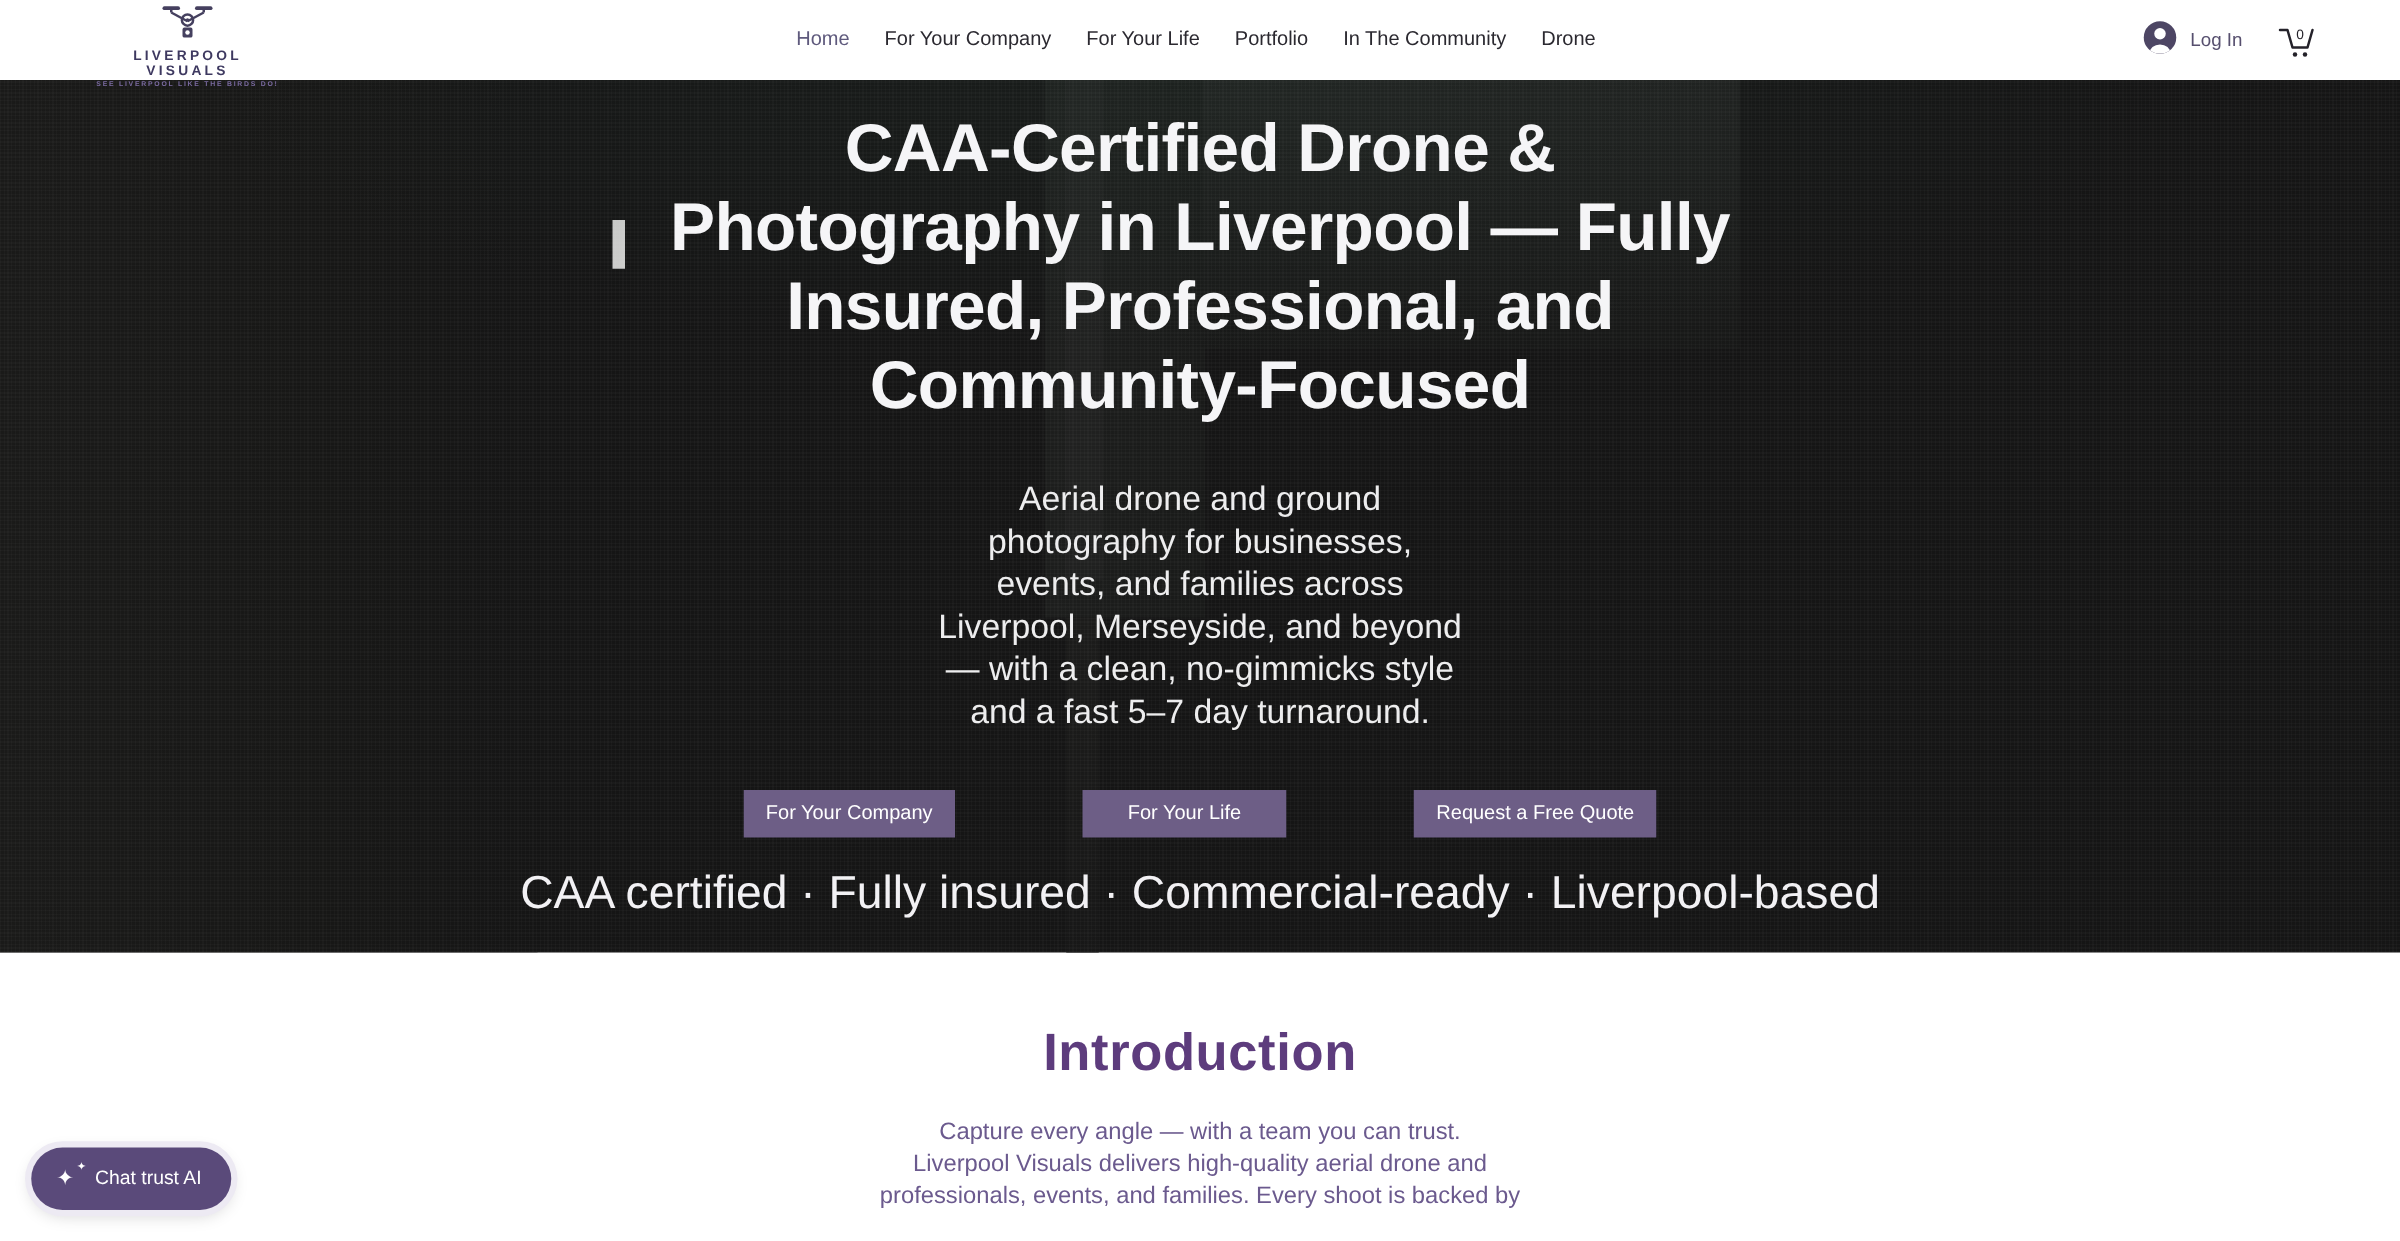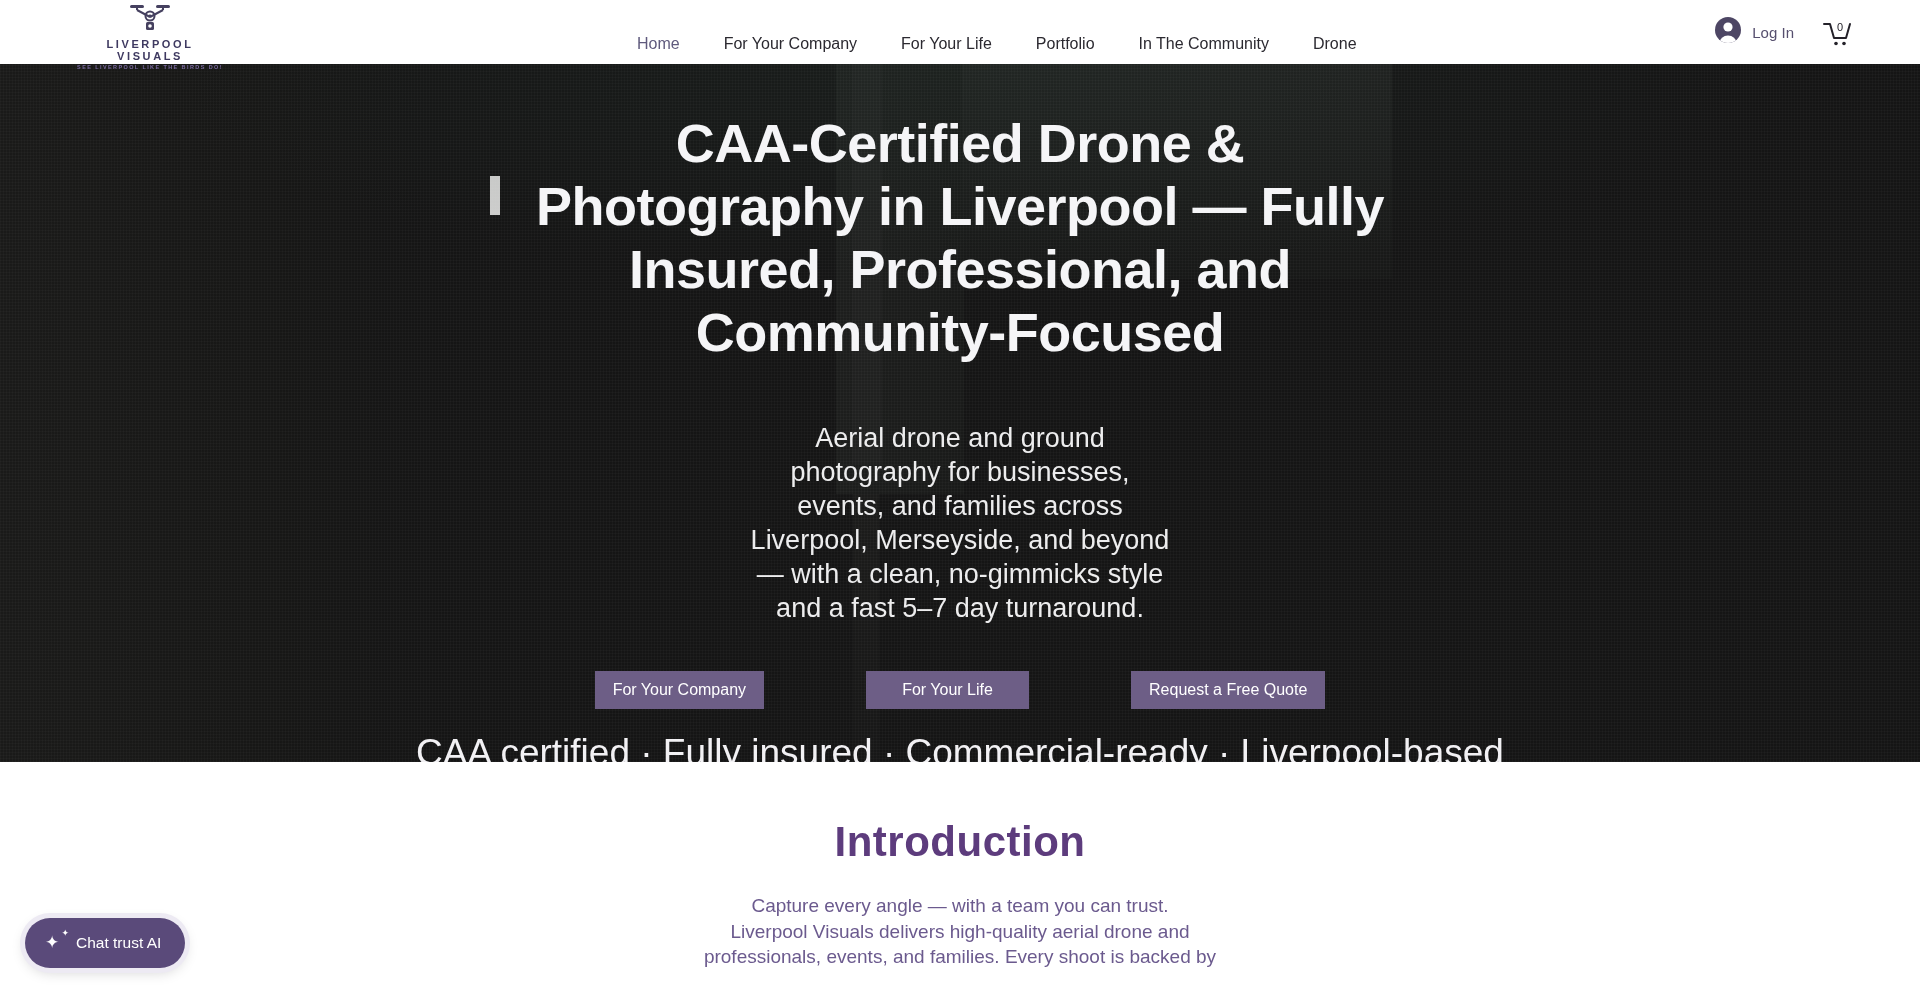--- a/index.html
+++ b/index.html
@@ -4,21 +4,21 @@
 <style>
   * { margin:0; padding:0; box-sizing:border-box; }
   html,body { width:1920px; height:993px; overflow:hidden; background:#fff;
               font-family:"Liberation Sans", sans-serif; }
 
   
   .header { position:relative; height:64px; background:#ffffff; z-index:5; }
   .logo { position:absolute; left:75px; top:3px; width:150px; text-align:center; }
   .logo-name { font-size:11px; font-weight:700; letter-spacing:2.6px; color:#3e3960; margin-top:1px; }
   .logo-tag { font-size:5.5px; font-weight:700; letter-spacing:1.4px; color:#7a6aa0; margin-top:2px; }
-  .nav { position:absolute; left:637px; top:0; height:64px; display:flex; align-items:center; gap:44px;margin-top:12px; }
+  .nav { position:absolute; left:637px; top:0; height:64px; display:flex; align-items:center; gap:28px; }
   .nav-item { font-size:16px; color:#2b2930; cursor:pointer; white-space:nowrap; }
   .nav-item.active { color:#5f5a7d; }
   .header-right { position:absolute; right:66px; top:0; height:64px; display:flex; align-items:center; gap:18px; }
   .login-btn { display:flex; align-items:center; gap:9px; cursor:pointer; }
   .login-label { font-size:15px; color:#564f6e; }
   .cart-btn { margin-left:8px; cursor:pointer; display:flex; align-items:center; }
 
   
   .hero { position:relative; height:698px; background:#151515; overflow:hidden; text-align:center; }
   .hero-bg { position:absolute; inset:0; }
@@ -34,23 +34,23 @@
   .bldg-tower-hl { left:852px; top:0; width:30px; height:400px; background:#242524; opacity:.55; }
   .bldg-spire { left:853px; top:430px; width:26px; height:290px;
      background:linear-gradient(180deg,#1c1c1b,#171717); }
   .bldg-right { left:962px; top:0; width:430px; height:215px;
      background:linear-gradient(180deg,#212221,#181918); opacity:.8; }
   .white-spot { left:490px; top:112px; width:10px; height:39px; background:#f0f0ee; opacity:.85; }
   .hero-tint { position:absolute; inset:0;
      background:radial-gradient(60% 45% at 50% 0%, rgba(44,66,56,0.18), rgba(0,0,0,0) 70%); }
 
   .hero-content { position:relative; z-index:2; }
-  .hero-title { padding-top:48px; font-size:54px; line-height:63px; font-weight:800;
+  .hero-title { padding-top:24px; font-size:54px; line-height:63px; font-weight:800;
      letter-spacing:-0.5px; color:#f5f5f7; }
-  .hero-sub { margin-top:57px; font-size:27px; line-height:34px; font-weight:300; color:#ededee; }
+  .hero-sub { margin-top:42px; font-size:27px; line-height:34px; font-weight:300; color:#ededee; }
   .hero-buttons { margin-top:46px; display:flex; justify-content:center; gap:102px; }
   .hero-btn { background:#6d5e86; color:#ffffff; border:none; font-family:inherit;
      font-size:16px; font-weight:300; padding:10px 18px; min-width:163px; cursor:pointer; }
   .hero-tagline { margin-top:23px; font-size:37px; font-weight:400; color:#f2f1f4; }
 
   
   .intro { text-align:center; padding-top:56px; background:#fff; }
   .intro-title { font-size:42px; font-weight:800; color:#5d3c7d; letter-spacing:0.5px; }
   .intro-text { margin-top:27px; font-size:19px; line-height:25.5px; color:#6b5a8e; }
 

